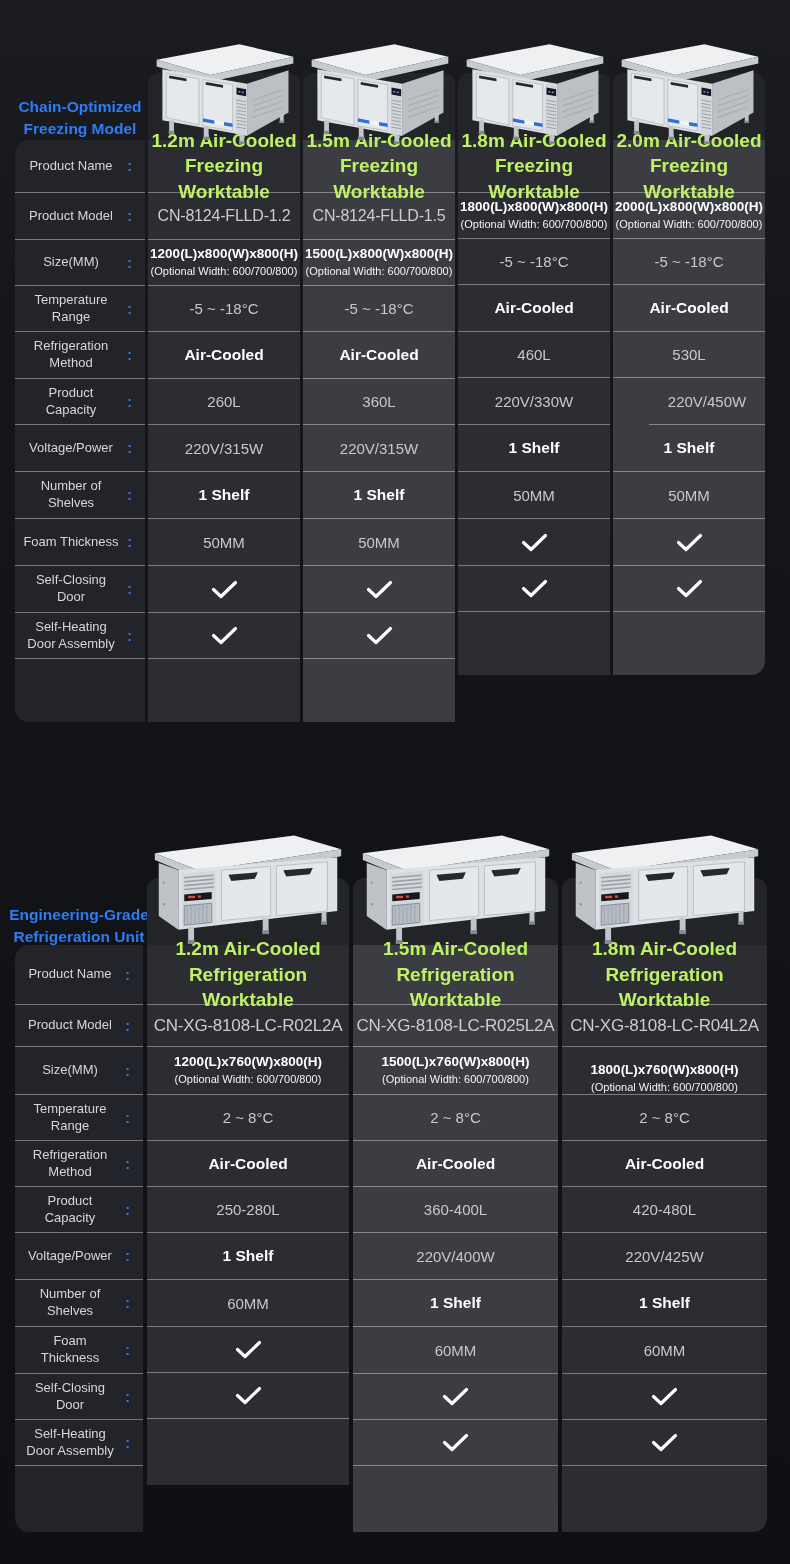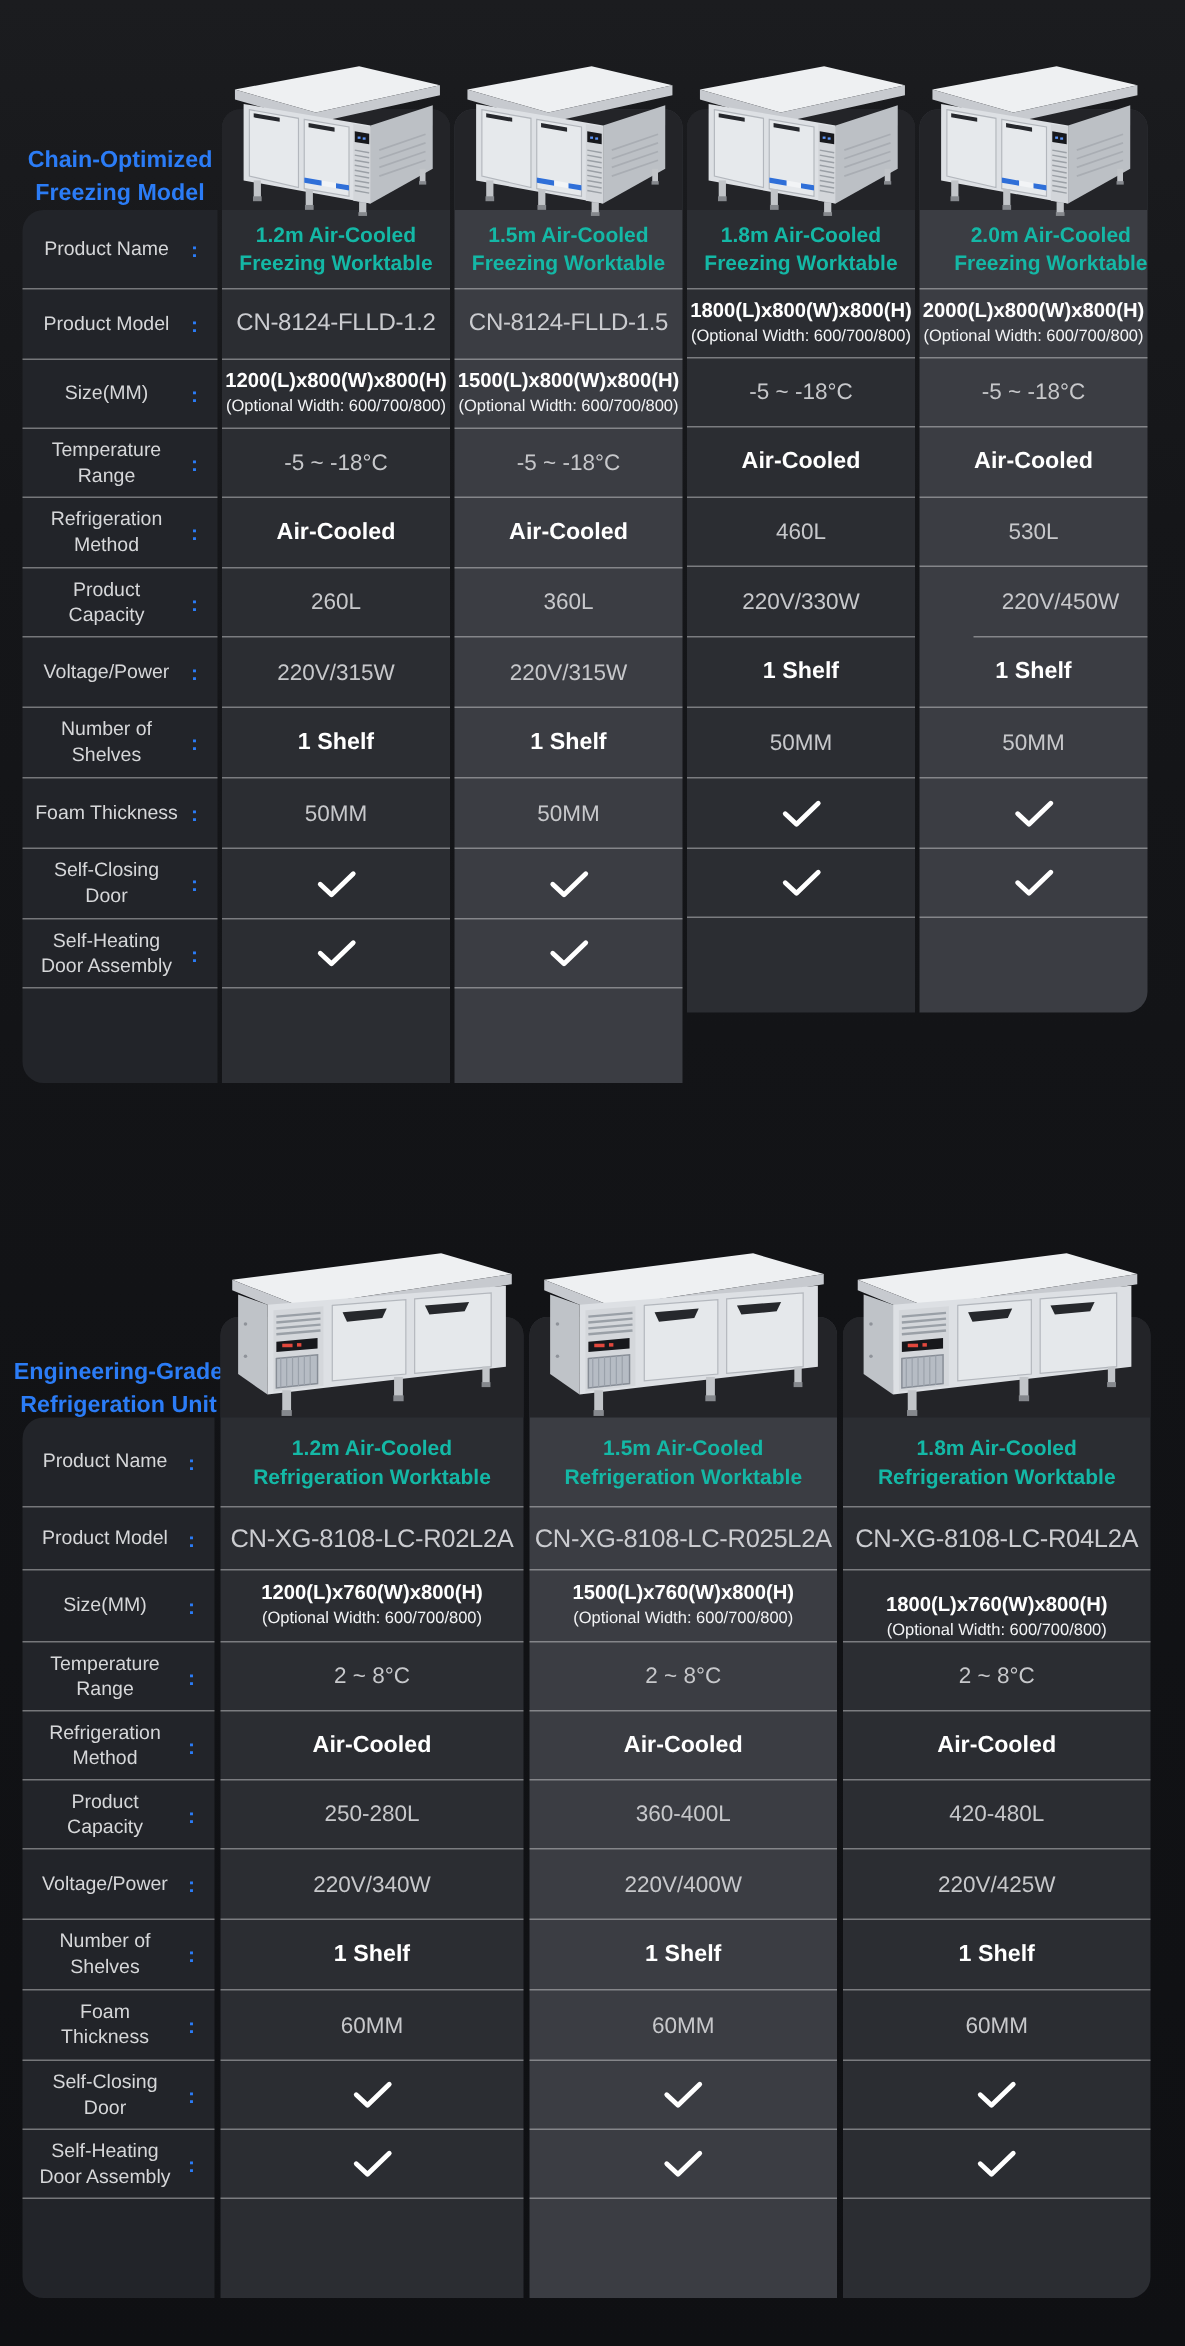--- a/index.html
+++ b/index.html
@@ -35,21 +35,21 @@
   .row.no-border{border-bottom:none;}
   .label-row{padding:0 26px 0 8px;align-items:center;}
   .lbl{
     flex:1;color:#d6d7d9;font-size:13px;line-height:1.3;
     white-space:pre-line;text-align:center;
   }
   .colon{
     position:absolute;right:13px;top:50%;transform:translateY(-50%);
     color:#2b7cf6;font-weight:bold;font-size:14px;
   }
-  .v-name{color:#14b8a6;font-weight:bold;font-size:14px;line-height:1.35;white-space:pre-line;}
+  .v-name{color:#bef264;font-weight:bold;font-size:19px;line-height:1.35;white-space:pre-line;}
   .v-model{color:#cbccd0;font-size:17px;letter-spacing:-0.2px;}
   .sec0 .v-model{font-size:16px;}
   .v-size1{display:block;color:#ffffff;font-weight:bold;font-size:13.5px;line-height:1.25;}
   .v-size2{display:block;color:#f2f3f5;font-size:11px;line-height:1.3;margin-top:1px;}
   .v-plain{color:#c7c8cb;font-size:15px;}
   .v-bold{color:#ffffff;font-weight:bold;font-size:15.5px;}
   .v-check svg{display:block;}
 </style>
 </head>
 <body>
@@ -612,23 +612,20 @@
         <div class="row" style="height: 46px;">
           <span class="v-plain">2 ~  8°C</span>
         </div>
         <div class="row" style="height: 46px;">
           <span class="v-bold">Air-Cooled</span>
         </div>
         <div class="row" style="height: 46px;">
           <span class="v-plain">250-280L</span>
         </div>
         <div class="row" style="height: 47px;">
-          <span class="v-plain">220V/340W</span>
-        </div>
-        <div class="row" style="height: 47px;">
           <span class="v-bold">1 Shelf</span>
         </div>
         <div class="row" style="height: 47px;">
           <span class="v-plain">60MM</span>
         </div>
         <div class="row" style="height: 46px;">
           <span class="v-check">
             <svg width="27" height="19" viewBox="0 0 27 19">
               <polyline points="2.5,9.5 10,16.5 24.5,2.5" fill="none" stroke="#fff" stroke-width="3.2" stroke-linecap="round" stroke-linejoin="round"></polyline>
             </svg>

